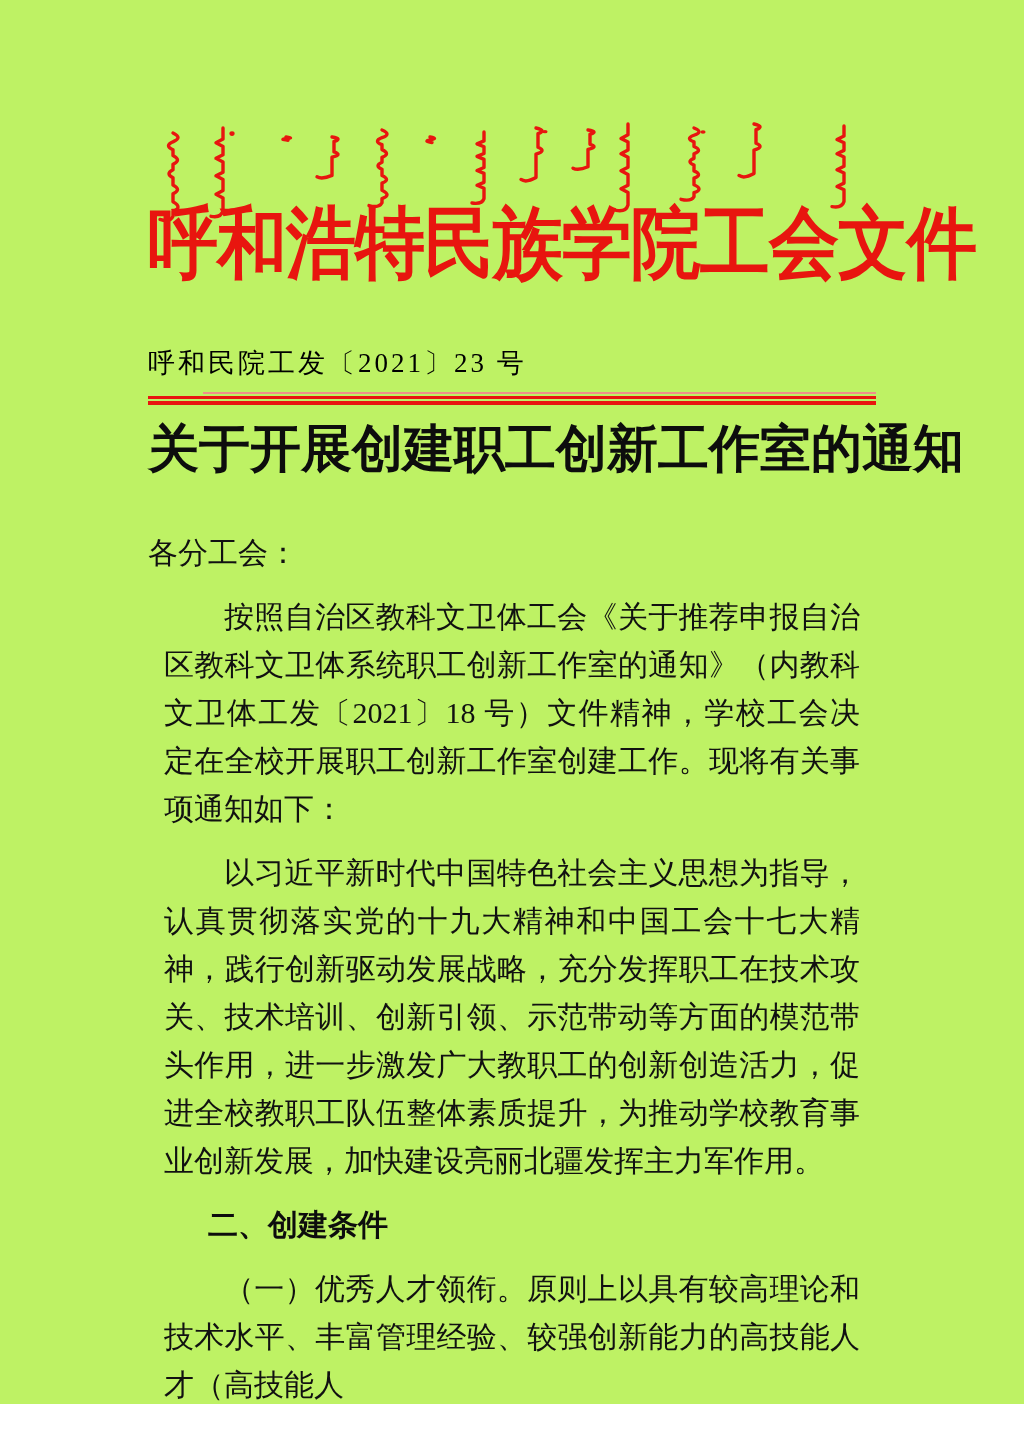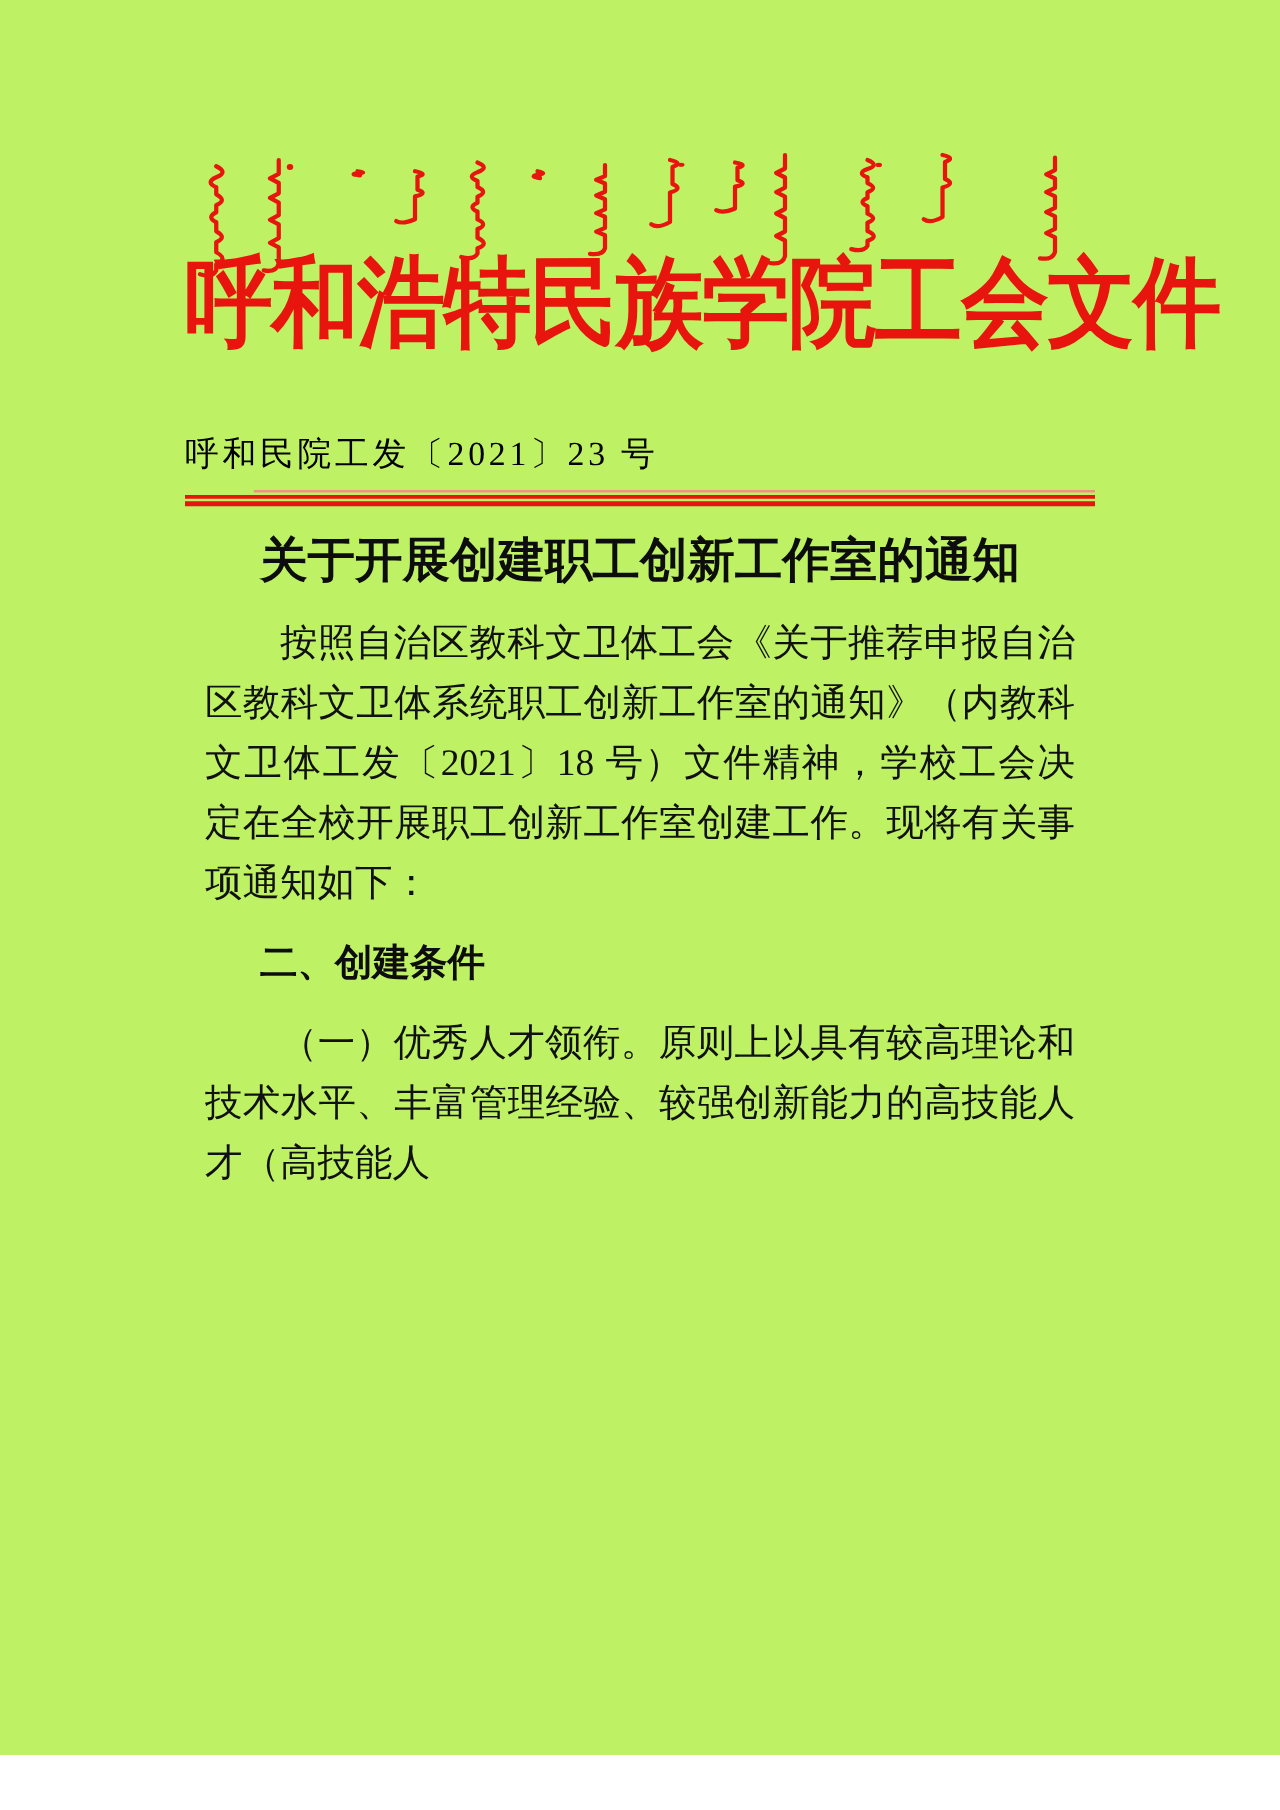--- a/index.html
+++ b/index.html
@@ -44,21 +44,21 @@
   }
   .red-rule { margin-top: 12px; }
   .red-rule .hairline { height: 2px; margin-left: 55px; background: #f0908a; }
   .red-rule .rule-gap { height: 2px; background: transparent; }
   .red-rule .stripe-top { height: 3px; background: var(--red); }
   .red-rule .stripe-bottom { height: 4px; background: var(--red); }
 
   .doc-title {
     margin: 18px 0 0 0;
     text-align: center;
-    font-size: 38px;
+    font-size: 51px;
     line-height: 52px;
     font-weight: bold;
     color: #0d0d0d;
     white-space: nowrap;
   }
   .salutation {
     margin: 54px 0 0 0;
     font-size: 30px;
     line-height: 48px;
   }
@@ -137,20 +137,22 @@
   <div class="red-rule">
     <div class="hairline"></div>
     <div class="rule-gap"></div>
     <div class="stripe-top"></div>
     <div class="rule-gap"></div>
     <div class="stripe-bottom"></div>
   </div>
 
   <h1 class="doc-title">关于开展创建职工创新工作室的通知</h1>
 
+  <p class="salutation">各分工会：</p>
 
   <div>
       <p class="body-para">按照自治区教科文卫体工会《关于推荐申报自治区教科文卫体系统职工创新工作室的通知》（内教科文卫体工发〔2021〕18 号）文件精神，学校工会决定在全校开展职工创新工作室创建工作。现将有关事项通知如下：</p>
+      <p class="body-para">以习近平新时代中国特色社会主义思想为指导，认真贯彻落实党的十九大精神和中国工会十七大精神，践行创新驱动发展战略，充分发挥职工在技术攻关、技术培训、创新引领、示范带动等方面的模范带头作用，进一步激发广大教职工的创新创造活力，促进全校教职工队伍整体素质提升，为推动学校教育事业创新发展，加快建设亮丽北疆发挥主力军作用。</p>
       <p class="sec-heading">二、创建条件</p>
       <p class="body-para">（一）优秀人才领衔。原则上以具有较高理论和技术水平、丰富管理经验、较强创新能力的高技能人才（高技能人</p>
     </div>
 
 </div>
 
 </body></html>

